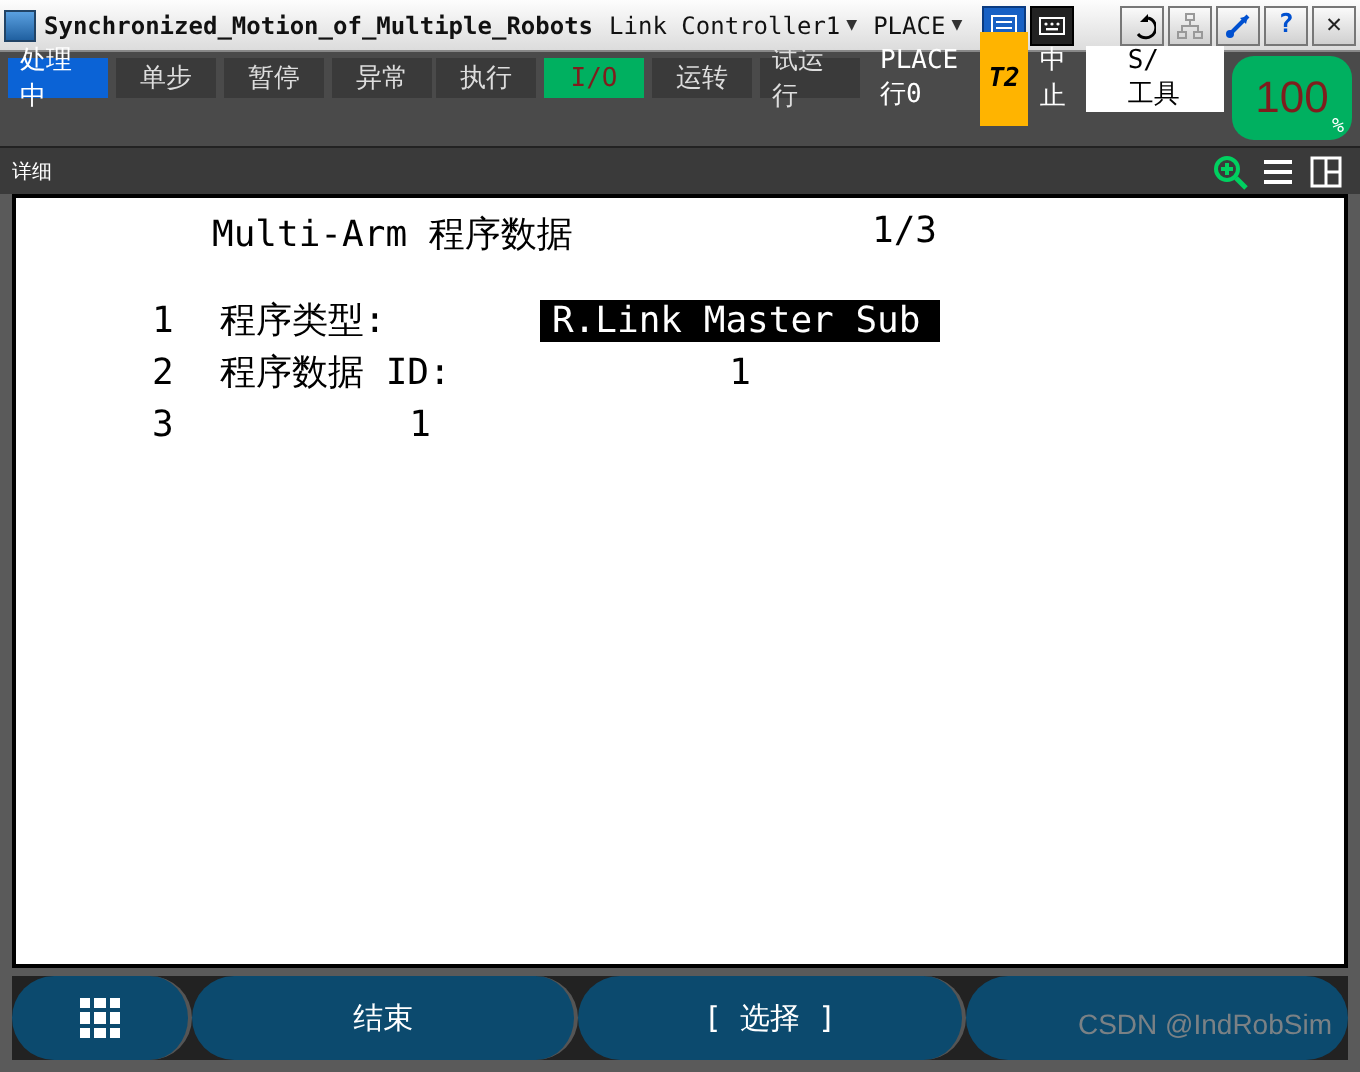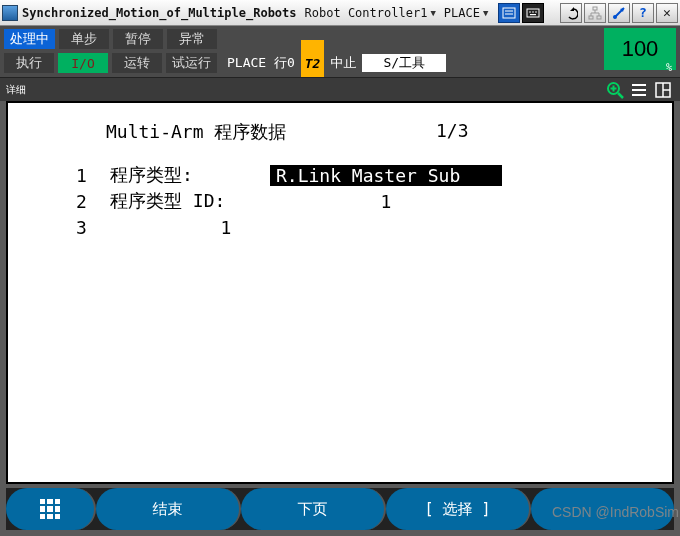--- a/index.html
+++ b/index.html
@@ -63,25 +63,26 @@
     background:#3a3a3a; color:#ddd;
     padding: 0 6px;
   }
   .chip.blue { background:#0b63d6; color:#fff; }
   .chip.green { background:#00b060; color:#7f1d1d; }
   .status-text { color:#fff; margin-left:6px; font-size:13px; display:flex; align-items:center; gap:2px; }
   .t2 { background:#ffb400; color:#000; padding:16px 4px; margin:0 4px; font-weight:bold;font-style:italic; }
   .sbox { background:#fff; color:#000; padding:0 21px; margin:0 4px; }
   .pct-box {
     margin-left:auto;
-    width: 72px; height: 42px;
-    background:#00b060; color:#000000;
+    width: 60px; height: 42px;
+    background:#00b060; color:#7f1d1d;
     display:flex; align-items:center; justify-content:center;
     font-size: 22px;
     font-family: Arial, sans-serif;
+    border-radius: 11px;
   }
   .pct-wrap { position:relative; margin-left:auto; }
   .pct-sub { position:absolute; right:4px; bottom:1px; font-size:10px; color:#fff; }
   
   .subhdr {
     height: 24px;
     background:#3a3a3a;
     color:#fff;
     display:flex; align-items:center;
     padding: 0 6px;
@@ -91,73 +92,73 @@
   .subhdr .spacer { flex:1; }
   .subhdr .ic { width:22px; height:22px; display:flex; align-items:center; justify-content:center; cursor:pointer; color:#fff; margin-left:2px; }
   .subhdr .ic svg { width:18px; height:18px; }
   .mag { color:#00d060; font-weight:bold; font-size:18px; }
   
   .content {
     flex:1;
     background:#fff;
     margin: 0 6px;
     border:2px solid #000;
-    padding: 17px 8px;
+    padding: 6px 8px;
     font-family: "SimSun","宋体","MS Gothic", monospace;
     font-size: 18px;
     color:#000;
     overflow:hidden;
   }
   .hdr-row { display:flex; padding-left: 90px; }
   .hdr-row .ttl { flex:0 0 330px; }
   .row { display:flex; padding-left: 60px; height: 26px; align-items:center; }
   .row .num { width: 34px; }
   .row .lbl { width: 160px; }
-  .row .val { width: 232px; text-align:center; }
+  .row .val { width: 200px; text-align:center; }
   .val.hl { background:#000; color:#fff; padding:0 6px; text-align:left; white-space:pre; }
   
   .bottom {
     height: 42px;
     background:#222;
     display:flex;
     margin: 4px 6px 6px 6px;
   }
   .bbtn {
     flex:1;
     border-right:2px solid #555;
     color:#fff;
     display:flex; align-items:center; justify-content:center;
     font-size:15px;
     cursor:pointer;
-    background:#0369a1;
+    background:#0c4a6e;
     border-radius:21px;
   }
   .bbtn:first-child { max-width:90px; }
   .bbtn:last-child { border-right:none; }
   .grid-ic {
     width:20px; height:20px;
     display:grid; grid-template-columns:repeat(3,1fr); grid-template-rows:repeat(3,1fr); gap:2px;
   }
   .grid-ic span { background:#fff; }
   .watermark {
-    position:absolute; right:1px; bottom:16px;
+    position:absolute; right:14px; bottom:16px;
     color:#888; font-size:14px; font-family:Arial,sans-serif;
     opacity:0.9; pointer-events:none;
   }
 </style>
 </head>
 <body>
 
 <div class="app">
 
   <div class="titlebar">
     <div class="win-icon"></div>
     <span class="title">Synchronized_Motion_of_Multiple_Robots</span>
     <span class="dd">
-      <span>Robot Controller1</span>
+      <span>Link Controller1</span>
       <span class="tri">▼</span>
     </span>
     <span class="dd">
       <span>PLACE</span>
       <span class="tri">▼</span>
     </span>
     <div class="tb-grp" style="margin-left:10px">
       <div class="tb-btn kb">
         <svg viewBox="0 0 14 14">
             <rect x="1" y="2" width="12" height="10" fill="none" stroke="#fff" stroke-width="1"></rect>
@@ -198,21 +199,21 @@
             <path d="M12 2l-1 4l-3-3z" fill="#0050d0"></path>
           </svg>
       </div>
       <div class="tb-btn" style="color:#0050d0;font-weight:bold">?</div>
       <div class="tb-btn" style="font-weight:bold">✕</div>
     </div>
   </div>
 
   <div class="status">
     <div style="display:flex">
-      <div style="display:flex;flex-direction:column;gap:2px">
+      <div style="display:flex;flex-direction:row;gap:2px">
         <div class="status-row">
           <div class="chip blue">处理中</div>
           <div class="chip">单步</div>
           <div class="chip">暂停</div>
           <div class="chip">异常</div>
         </div>
         <div class="status-row">
           <div class="chip">执行</div>
           <div class="chip green">I/O</div>
           <div class="chip">运转</div>
@@ -267,21 +268,21 @@
       <span>1/3</span>
     </div>
     <div style="height:18px"></div>
     <div class="row">
       <span class="num">1</span>
       <span class="lbl">程序类型:</span>
       <span class="val hl">R.Link Master Sub</span>
     </div>
     <div class="row">
       <span class="num">2</span>
-      <span class="lbl">程序类型 ID:</span>
+      <span class="lbl">程序数据 ID:</span>
       <span class="val">1</span>
     </div>
     <div class="row">
       <span class="num">3</span>
       <span class="val">1</span>
     </div>
   </div>
 
   <div class="bottom">
     <div class="bbtn">
@@ -291,19 +292,18 @@
           <span></span>
           <span></span>
           <span></span>
           <span></span>
           <span></span>
           <span></span>
           <span></span>
         </div>
     </div>
     <div class="bbtn">结束</div>
-    <div class="bbtn">下页</div>
     <div class="bbtn">[ 选择 ]</div>
     <div class="bbtn"></div>
   </div>
 
   <div class="watermark">CSDN @IndRobSim</div>
 </div>
 
 </body></html>

